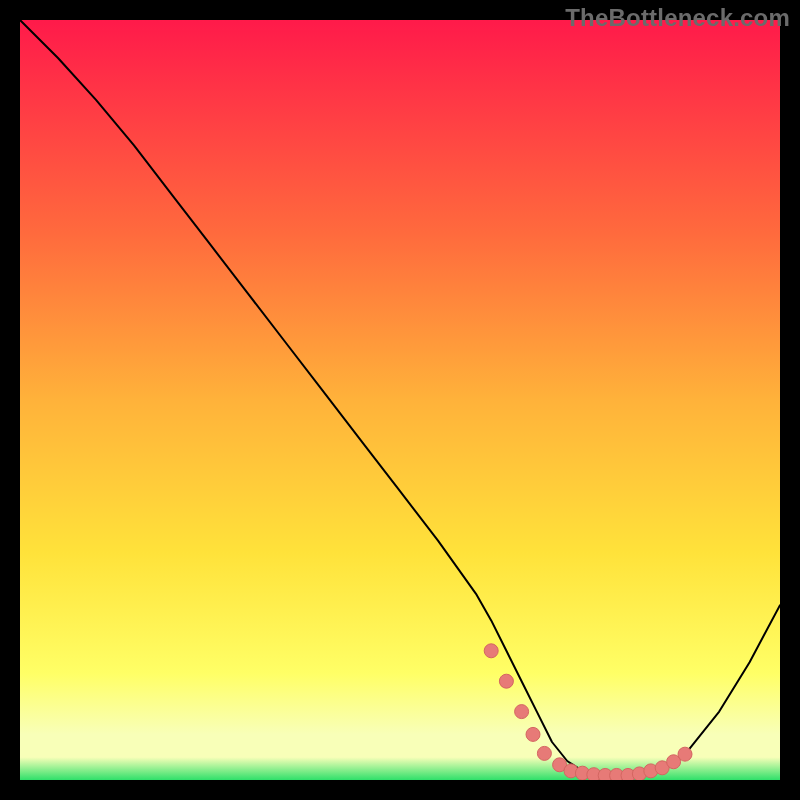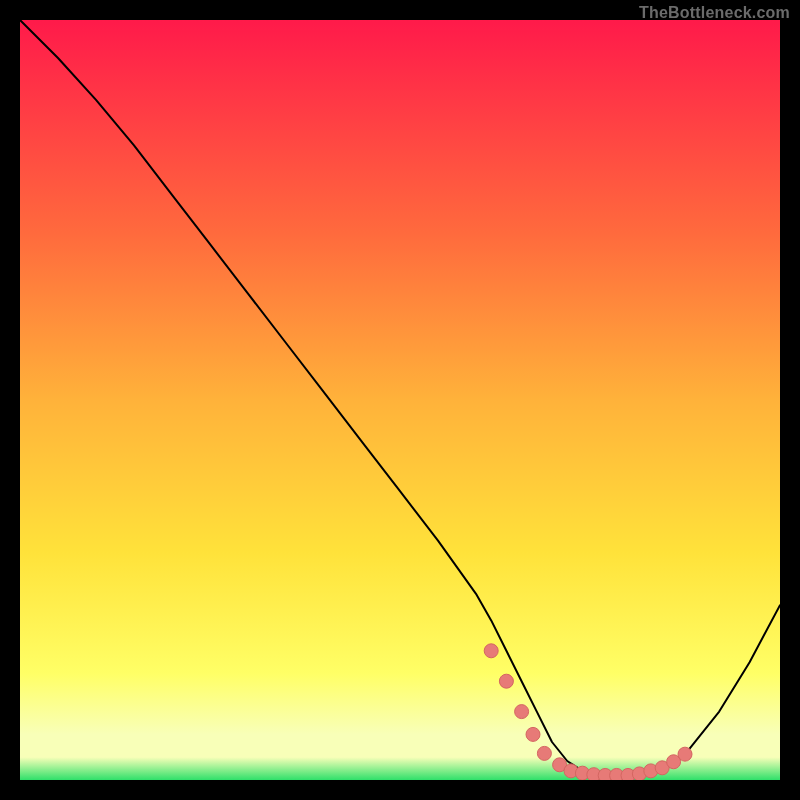--- a/index.html
+++ b/index.html
@@ -14,21 +14,21 @@
   .stage {
     position: relative;
     width: 800px;
     height: 800px;
     background: #000000;
   }
   .watermark {
     position: absolute;
     top: 4px;
     right: 10px;
-    font-size: 16px;
+    font-size: 24px;
     font-weight: 600;
     color: #6b6b6b;
     letter-spacing: 0.2px;
     z-index: 3;
   }
   .plot {
     position: absolute;
     left: 20px;
     top: 20px;
     width: 760px;

